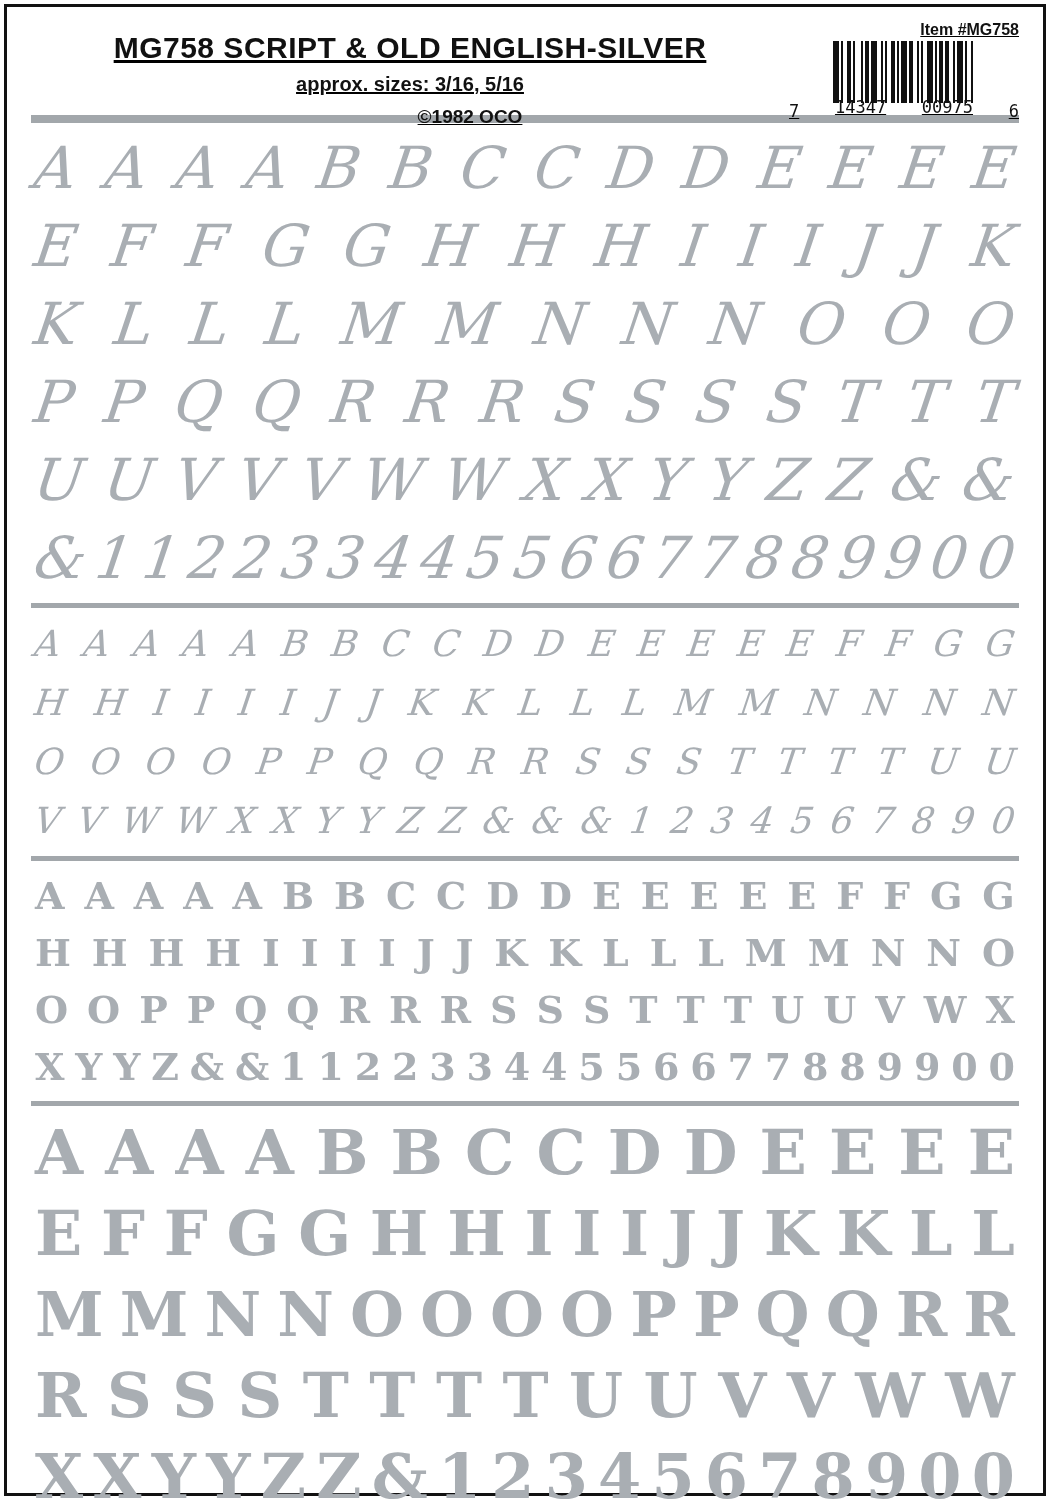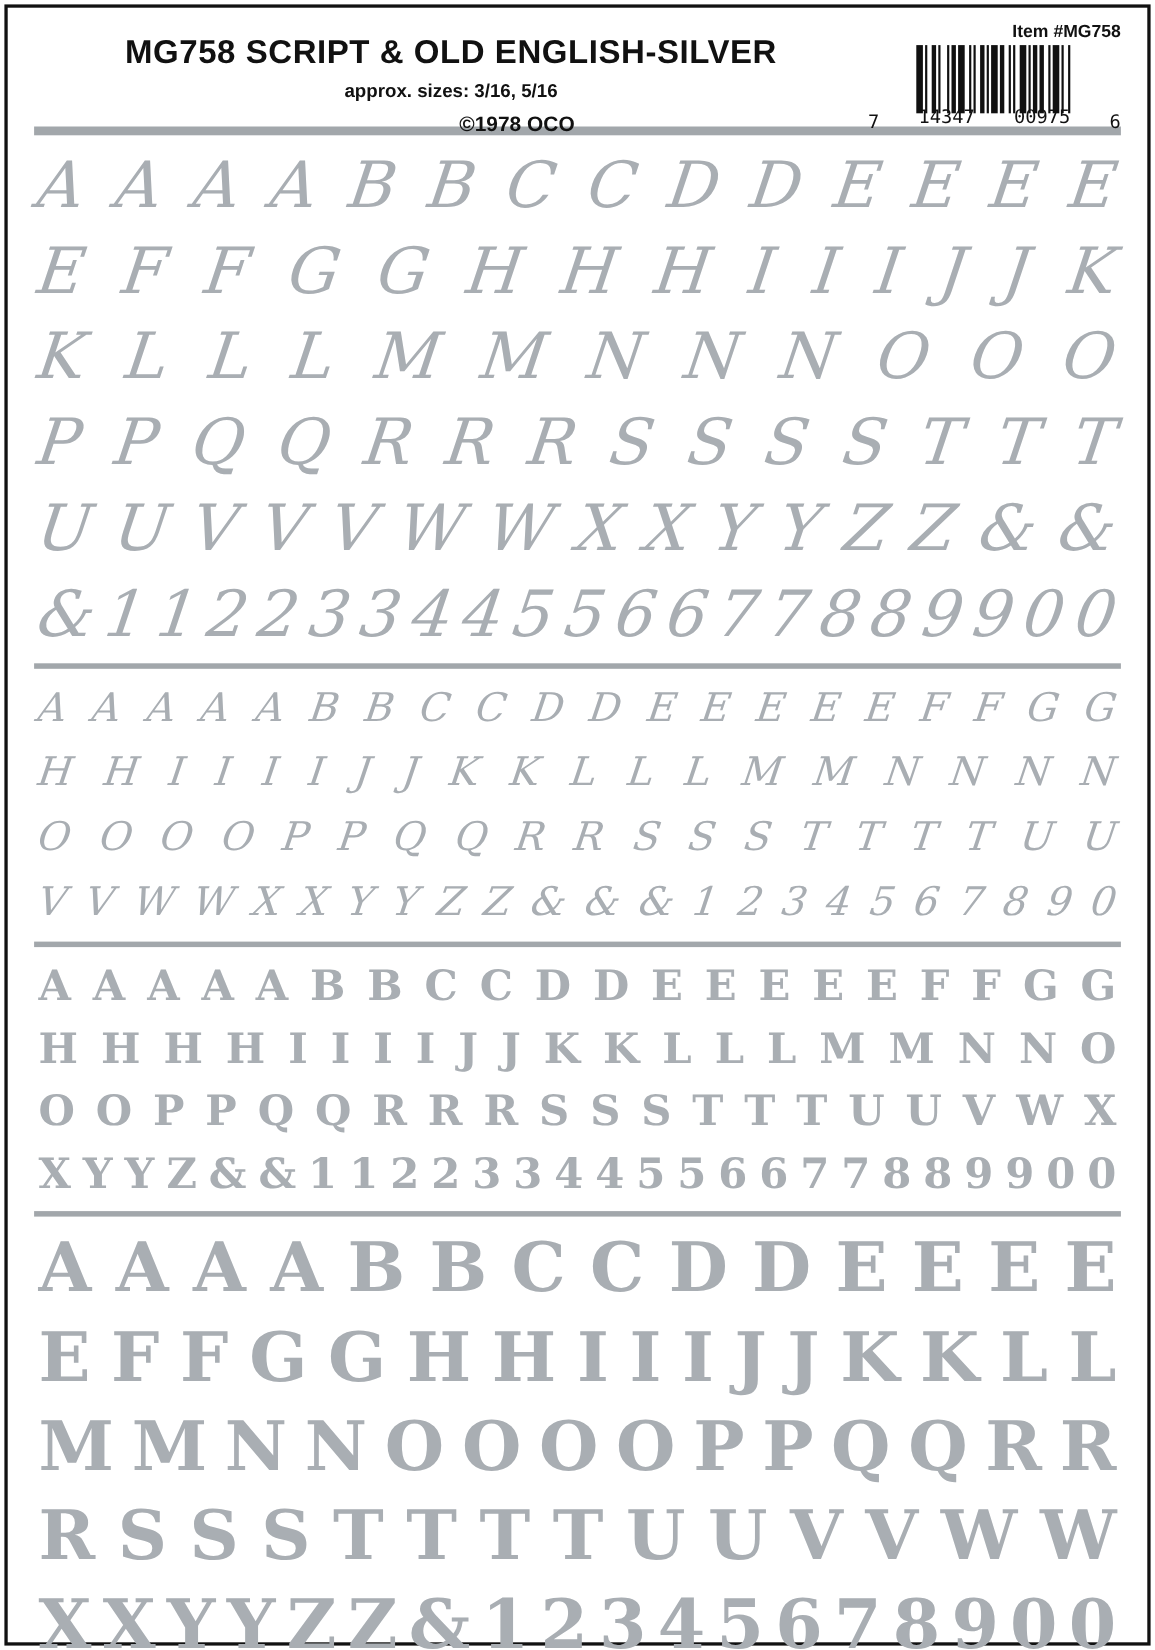--- a/index.html
+++ b/index.html
@@ -8,27 +8,27 @@
     font-family:"Liberation Sans",sans-serif;overflow:hidden;
   }
   .frame{
     position:absolute;inset:4px;border:3px solid #111;pointer-events:none;
   }
   .page{
     position:absolute;left:7px;top:7px;right:7px;bottom:7px;
     padding:8px 24px 0 24px;box-sizing:border-box;
   }
   
-  .header{display:flex;align-items:flex-start;height:100px;}
+  .header{display:flex;align-items:flex-start;height:100px;text-decoration:underline;}
   .title-block{flex:1 1 auto;text-align:center;padding-top:16px;}
   .title{
     font-weight:bold;font-size:30px;letter-spacing:0.5px;color:#111;
     font-family:"Liberation Sans",sans-serif;
   }
-  .subtitle{font-weight:bold;font-size:17px;color:#111;margin-top:8px;}
+  .subtitle{font-weight:bold;font-size:20px;color:#111;margin-top:8px;}
   .copyright{font-weight:bold;font-size:19px;color:#111;margin-top:10px;padding-left:120px;}
   .barcode-block{width:230px;flex:0 0 auto;text-align:right;padding-top:6px;}
   .item-label{font-weight:bold;font-size:16px;color:#111;margin-bottom:2px;}
   .barcode{
     height:62px;display:flex;align-items:stretch;justify-content:center;
   }
   .barcode .bar{background:#111;}
   .barcode .gap{background:transparent;}
   .barcode-digits{
     display:flex;justify-content:space-between;align-items:flex-end;
@@ -72,21 +72,21 @@
 <body>
 
 <div class="frame"></div>
 
 <div class="page">
 
   <div class="header">
     <div class="title-block">
       <div class="title">MG758  SCRIPT &amp; OLD ENGLISH-SILVER</div>
       <div class="subtitle">approx. sizes:  3/16, 5/16</div>
-      <div class="copyright">©1978 OCO</div>
+      <div class="copyright">©1982 OCO</div>
     </div>
     <div class="barcode-block">
       <div class="item-label">Item #MG758</div>
       <div class="barcode" id="barcode">
           <div class="bar" style="width: 6px;"></div>
           <div class="gap" style="width: 2px;"></div>
           <div class="bar" style="width: 2px;"></div>
           <div class="gap" style="width: 4px;"></div>
           <div class="bar" style="width: 4px;"></div>
           <div class="gap" style="width: 2px;"></div>

